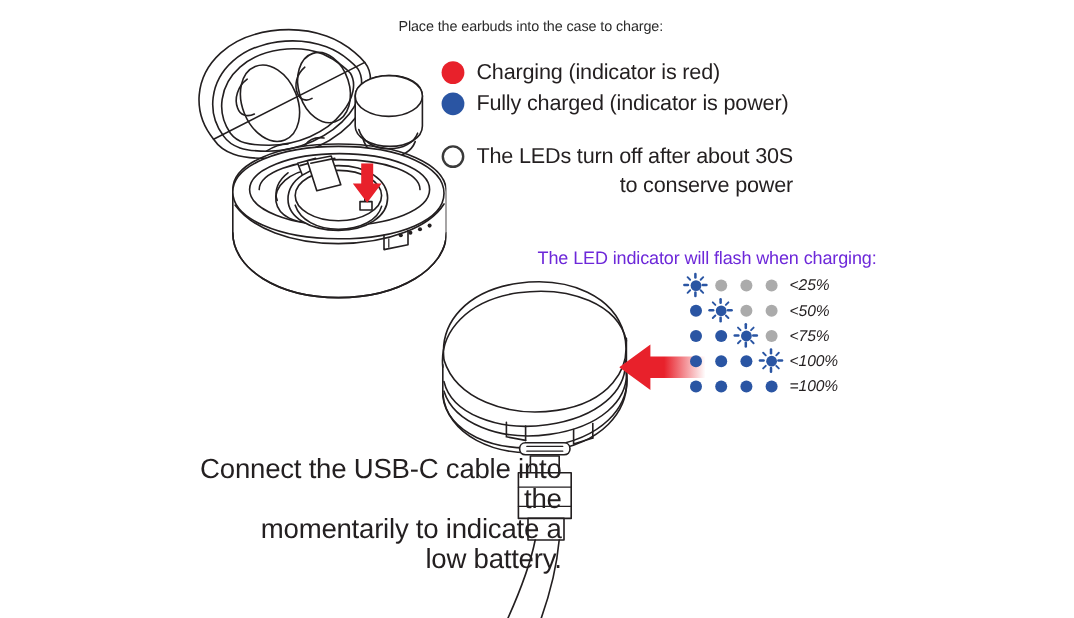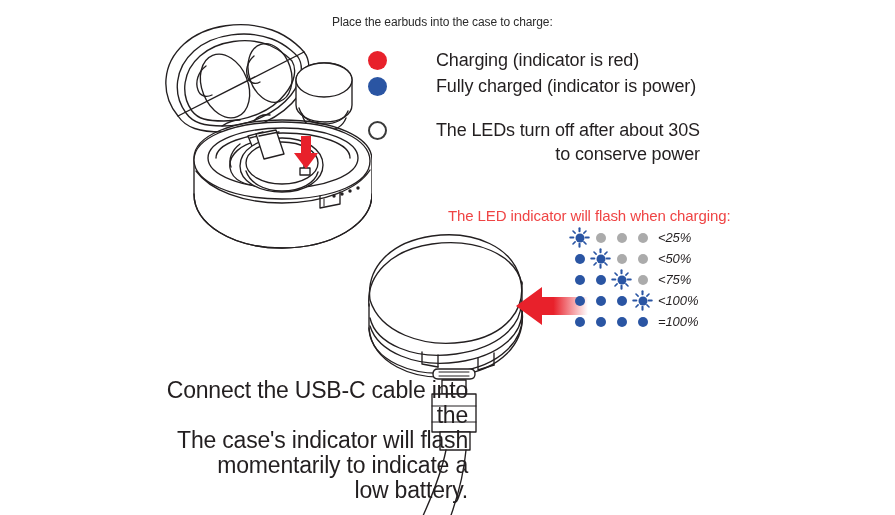--- a/index.html
+++ b/index.html
@@ -31,34 +31,34 @@
   .bullet-text {
     font-size: 18px;
     line-height: 24px;
     color: #231f20;
     white-space: nowrap;
     letter-spacing: -0.15px;
   }
   .led-head {
     font-size: 15px;
     line-height: 19px;
-    color: #ef4444;
+    color: #6d28d9;
     white-space: nowrap;
     letter-spacing: -0.1px;
   }
   .caption-text {
     font-size: 23px;
     line-height: 25px;
     color: #231f20;
     text-align: right;
     letter-spacing: -0.2px;
   }
 
   
-  .legend-row { position: absolute; display: flex; align-items: flex-start; gap: 39px; }
+  .legend-row { position: absolute; display: flex; align-items: flex-start; }
   .dot {
     width: 19px; height: 19px; border-radius: 50%;
     flex: 0 0 auto;
     margin-right: 10px;
     margin-top: 3px;
   }
   .dot-red  { background: #e8212b; }
   .dot-blue { background: #2a55a3; }
   .dot-open { background: #ffffff; border: 2px solid #3a3a3a; width: 19px; height: 19px; }
 
@@ -360,18 +360,17 @@
         </div>
         <div class="led-cell led-on">
           <div class="led-core"></div>
         </div>
         <span class="led-label">=100%</span>
       </div>
     </div>
 
   <div class="abs" style="left:148px; top:378px; width:320px;">
     <div class="caption-text">Connect the USB-C cable into the</div>
-    <div class="caption-text">The case's indicator will flash</div>
     <div class="caption-text">momentarily to indicate a</div>
     <div class="caption-text">low battery.</div>
   </div>
 
 </div>
 
 </body></html>

